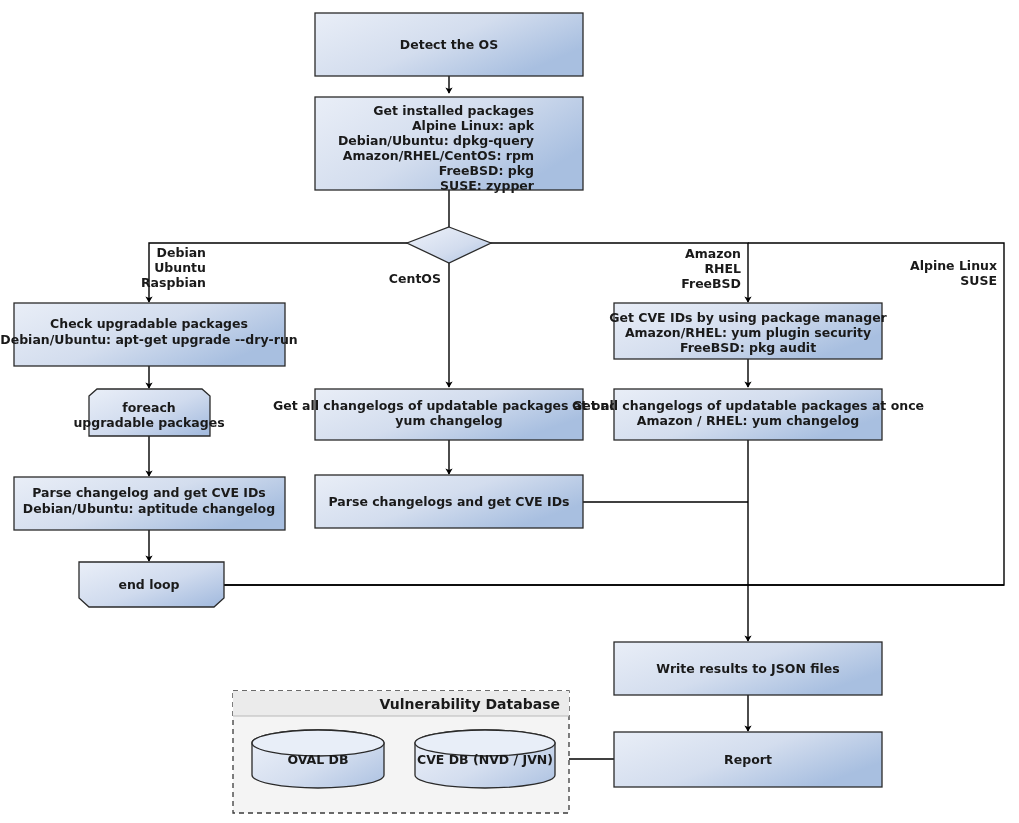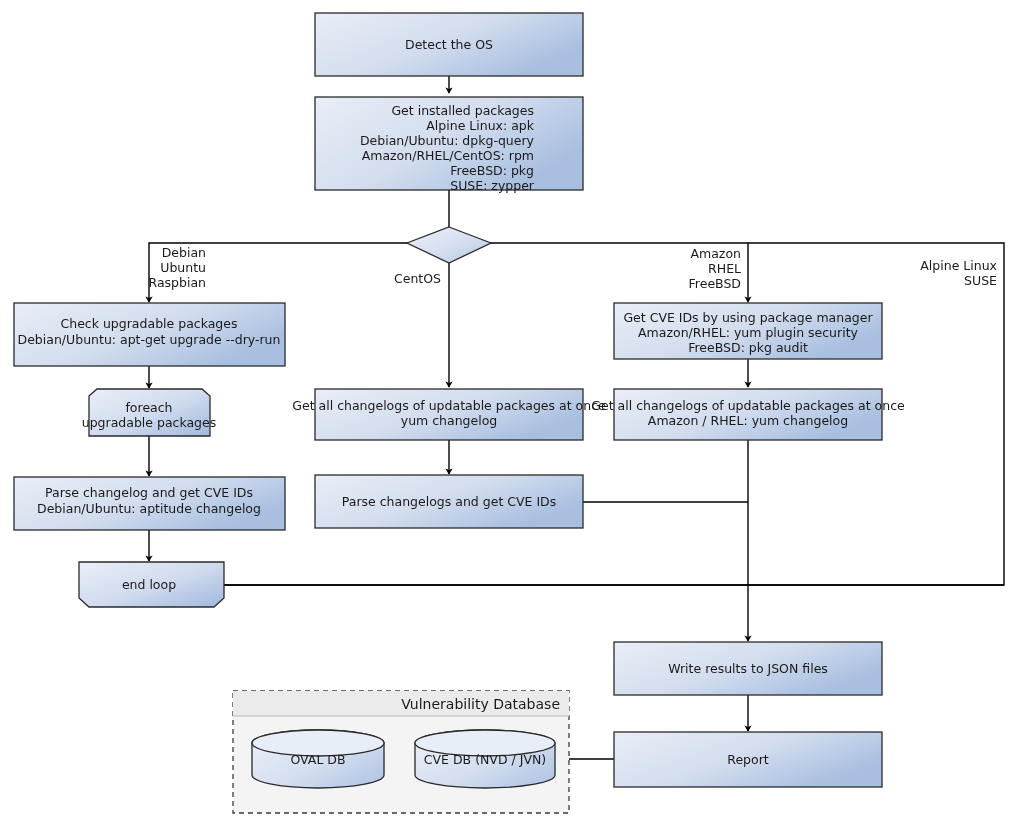--- a/index.html
+++ b/index.html
@@ -1,17 +1,17 @@
 <!DOCTYPE html>
 <html><head>
 <meta charset="utf-8">
 <style>
   html,body{margin:0;padding:0;background:#ffffff;}
   body{width:1019px;height:823px;overflow:hidden;font-family:"DejaVu Sans",sans-serif;}
-  #stage{position:relative;width:1019px;height:823px;}
+  #stage{position:relative;width:1019px;height:823px;font-weight:bold;}
   svg{display:block;}
   .nodeText{font-family:"DejaVu Sans",sans-serif;font-size:12.5px;fill:#1a1a1a;}
   .edgeLabel{font-family:"DejaVu Sans",sans-serif;font-size:12.5px;fill:#1a1a1a;}
   .groupTitle{font-family:"DejaVu Sans",sans-serif;font-size:14px;fill:#1a1a1a;}
   .lineStroke{stroke:#000;stroke-width:1.4;fill:none;}
   .boxStroke{stroke:#2a2a2a;stroke-width:1.3;}
 </style>
 </head>
 <body>
 

